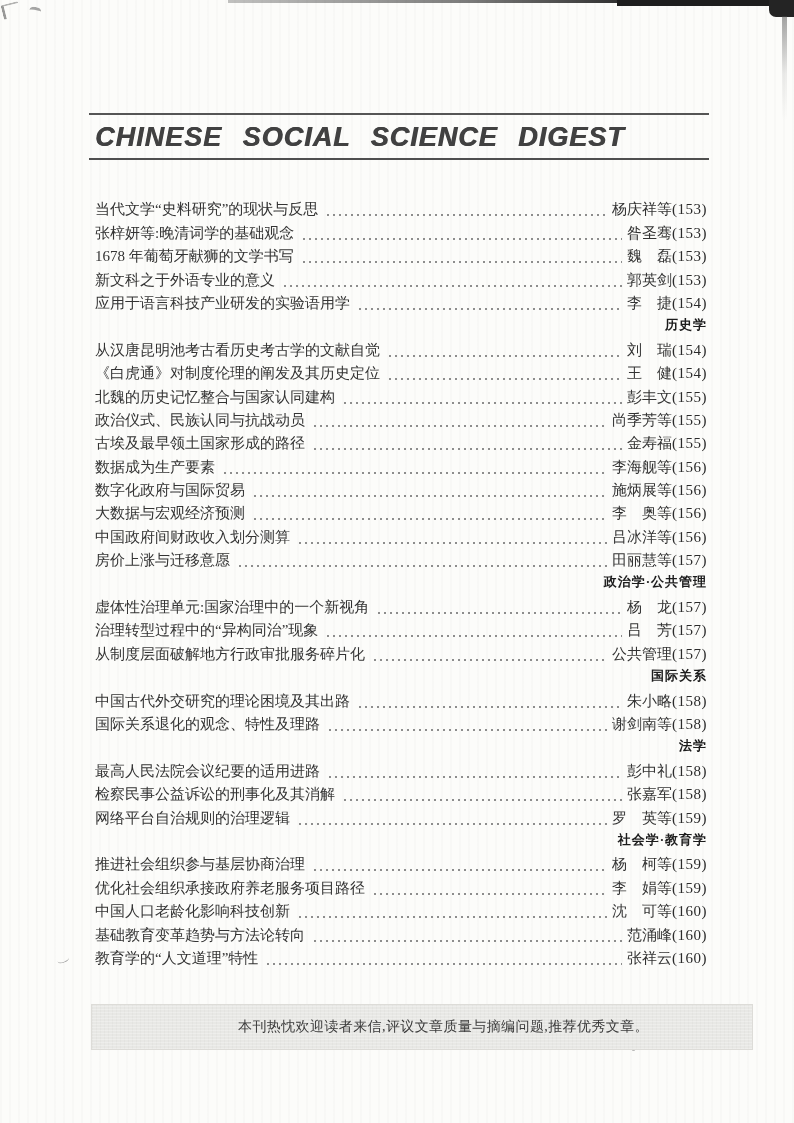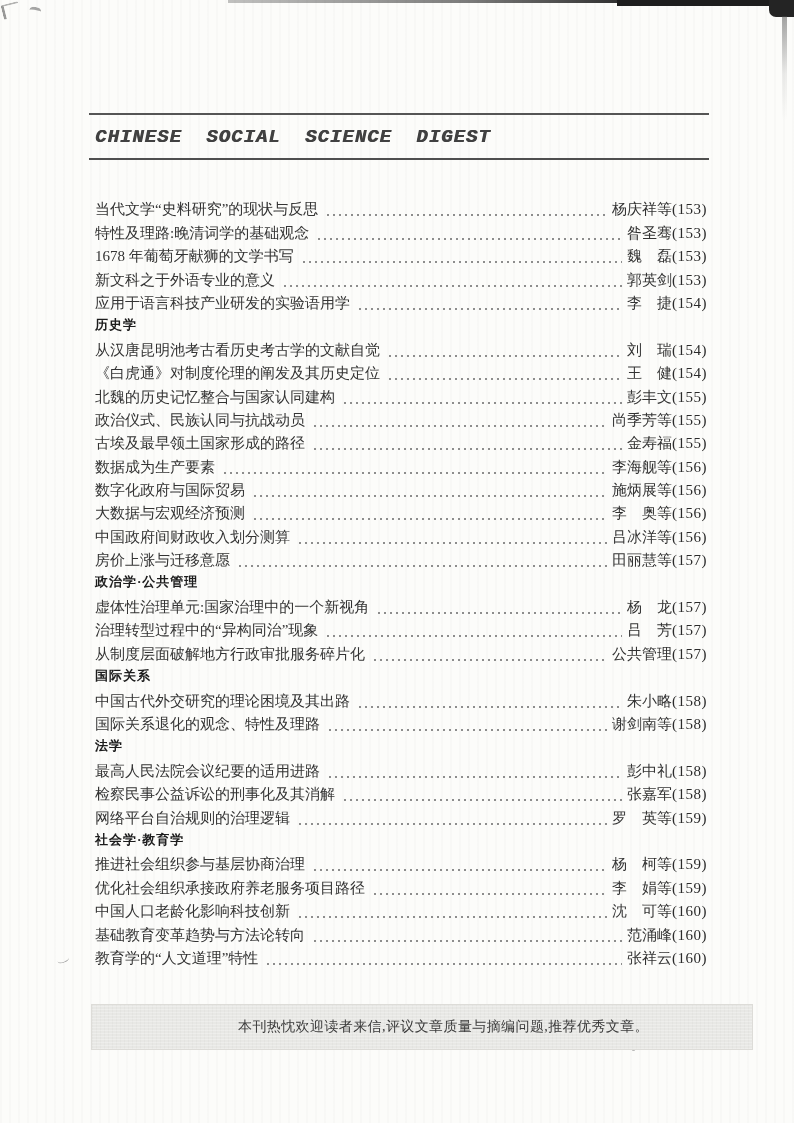--- a/index.html
+++ b/index.html
@@ -18,30 +18,30 @@
   .content{position:absolute;left:89px;top:113px;width:620px;}
 
   
   .masthead{
     border-top:2px solid #555;
     border-bottom:2px solid #4f4f4f;
     padding:7px 0 6px 6px;
   }
   .masthead h1{
     margin:0;
-    font-family:Liberation Mono, monospace;
+    font-family:Liberation Sans, sans-serif;
     font-style:italic;font-weight:bold;
-    font-size:19px;line-height:30px;
+    font-size:27px;line-height:30px;
     letter-spacing:1px;word-spacing:12px;
     color:#414141;
     text-shadow:0.6px 0 0 #414141;
   }
 
   
-  .toc{margin-top:36px;padding:0 2px 0 6px;color:#2f2f2f;}
+  .toc{margin-top:36px;padding:0 2px 0 6px;color:#2f2f2f;text-align:right;}
   .sec-heading{
     height:23.4px;line-height:23.4px;
     font-weight:bold;font-size:13px;color:#1c1c1c;letter-spacing:1px;
   }
   .toc-row{height:23.4px;display:flex;align-items:flex-end;font-size:15px;}
   .toc-row .t{white-space:nowrap;line-height:19px;color:#333;}
   .toc-row .a{white-space:pre;line-height:19px;color:#333;margin-left:2px;margin-top:8px;}
   .toc-row .p{line-height:19px;color:#2b2b2b;letter-spacing:0.5px;}
   .dots{
     flex:1;min-width:24px;height:11px;
@@ -100,21 +100,21 @@
     </header>
 
     <main class="toc" id="toc">
         <div class="toc-row">
     <span class="t">当代文学“史料研究”的现状与反思</span>
     <span class="dots"></span>
     <span class="a">杨庆祥等</span>
     <span class="p">(153)</span>
   </div>
         <div class="toc-row">
-    <span class="t">特性及理路:晚清词学的基础观念</span>
+    <span class="t">张梓妍等:晚清词学的基础观念</span>
     <span class="dots"></span>
     <span class="a">昝圣骞</span>
     <span class="p">(153)</span>
   </div>
         <div class="toc-row">
     <span class="t">1678 年葡萄牙献狮的文学书写</span>
     <span class="dots"></span>
     <span class="a">魏　磊</span>
     <span class="p">(153)</span>
   </div>

